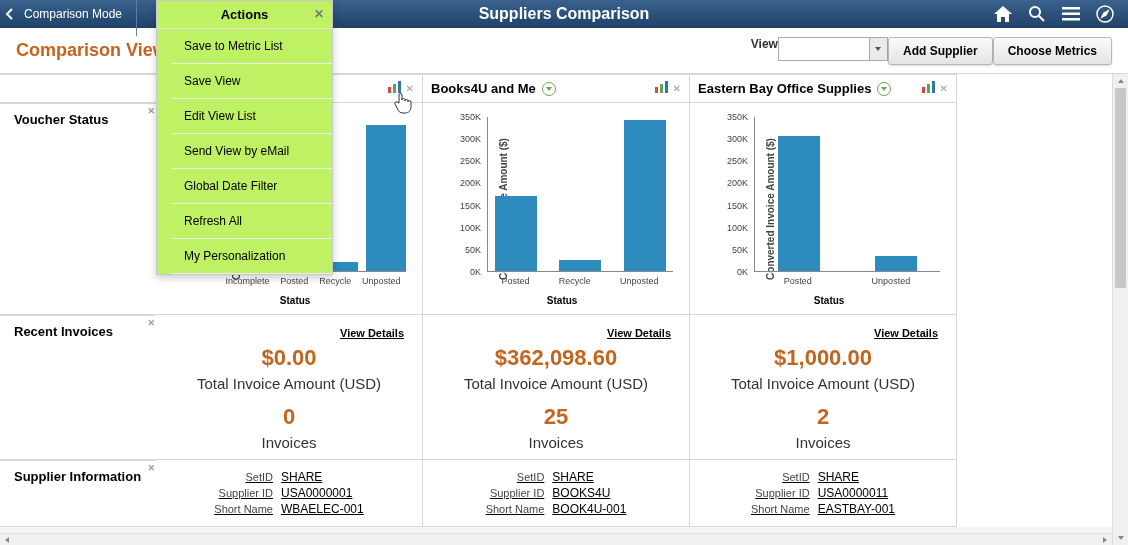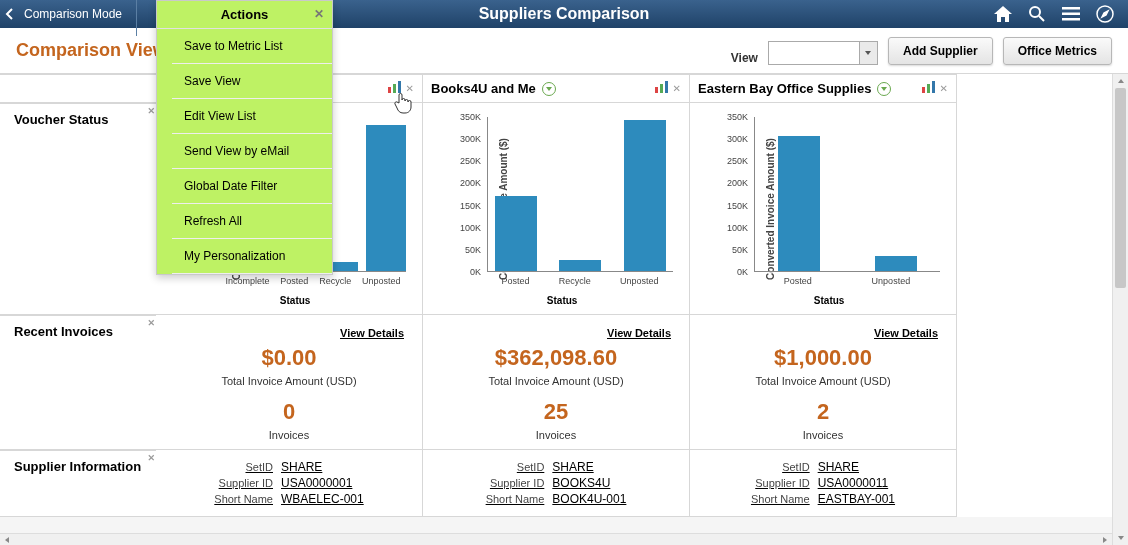--- a/index.html
+++ b/index.html
@@ -12,21 +12,21 @@
     .mode-label { padding: 0 14px 0 4px; font-size: 12px; border-right: 1px solid #5b7fa4; height: 44px; display: flex; align-items: center; }
     .banner-title { position: absolute; left: 50%; transform: translateX(-50%); font-size: 16px; font-weight: bold; }
     .banner-icons { margin-left: auto; display: flex; align-items: center; gap: 8px; padding-right: 10px; }
     .banner-icon { width: 26px; height: 28px; display: flex; align-items: center; justify-content: center; cursor: pointer; }
     
     
     .toolbar { height: 46px; background: #fff; display: flex; align-items: center; padding: 0 16px; border-bottom: 1px solid #d7d7d7; }
     .view-title { color: #c4651e; font-size: 18px; font-weight: bold; display: flex; align-items: center; gap: 6px; }
     .dd-icon { width: 14px; height: 14px; border: 1px solid #6aa84f; border-radius: 50%; display: inline-flex; align-items: center; justify-content: center; }
     .dd-icon svg { fill: #6aa84f; }
-    .toolbar-right { margin-left: auto; display: flex; align-items: flex-end; gap: 10px; }
+    .toolbar-right { margin-left: auto; display: flex; align-items: flex-start; }
     .view-label { font-size: 12px; color: #333; font-weight: bold; }
     .view-select { width: 110px; height: 24px; border: 1px solid #aaa; display: inline-flex; }
     .view-select-left { flex: 1; background: #fff; }
     .view-select-btn { width: 18px; background: #eaeaea; border-left: 1px solid #aaa; display: flex; align-items: center; justify-content: center; }
     .tb-button { background: linear-gradient(to bottom, #fafafa, #e4e4e4); border: 1px solid #b7b7b7; border-radius: 3px; padding: 6px 14px; font-size: 12px; font-weight: bold; cursor: pointer; box-shadow: 0 1px 2px rgba(0,0,0,0.15); }
     
     
     .main-wrap { display: flex; height: calc(545px - 28px - 46px); }
     .main-scroll { flex: 1; overflow: auto; }
     .grid { display: grid; grid-template-columns: 156px 267px 267px 267px; background: #fff; }
@@ -44,21 +44,21 @@
     .ticks-col { position: absolute; left: 22px; top: 6px; width: 30px; height: 155px; }
     .tick { position: absolute; right: 2px; font-size: 9px; color: #444; transform: translateY(-50%); }
     .plot { position: absolute; left: 56px; right: 8px; top: 6px; height: 155px; border-left: 1px solid #888; border-bottom: 1px solid #888; display: flex; align-items: flex-end; justify-content: space-around; gap: 8px; }
     .bar { width: 42px; background: #2d8bbd; }
     .x-labels { position: absolute; left: 56px; right: 8px; top: 165px; display: flex; justify-content: space-around; }
     .x-labels span { font-size: 9px; color: #444; }
     .axis-title { position: absolute; left: 50%; bottom: 0; transform: translateX(-30%); font-size: 10px; font-weight: bold; margin-top: 28px; }
     
     .view-details { text-align: right; font-size: 11px; font-weight: bold; text-decoration: underline; cursor: pointer; padding: 4px 10px 0 0; }
     .big-amt { text-align: center; font-size: 22px; font-weight: bold; color: #c4651e; margin-top: 6px; }
-    .sub-lbl { text-align: center; font-size: 11px; color: #333; margin-top: 4px; }
+    .sub-lbl { text-align: center; font-size: 15px; color: #333; margin-top: 4px; }
     .big-cnt { text-align: center; font-size: 22px; font-weight: bold; color: #c4651e; margin-top: 12px; }
     
     .info-tbl { margin-left: auto; margin-right: auto; text-decoration: underline; }
     .info-row td:first-child { text-align: right; padding-right: 6px; font-size: 11px; color: #444; }
     .info-row td:last-child { text-align: left; font-size: 12px; }
     
     
     .actions-menu { position: absolute; left: 156px; top: 0; width: 177px; background: #bef264; border: 1px solid #c9c9c9; box-shadow: 0 3px 8px rgba(0,0,0,0.2); z-index: 50; }
     .actions-head { display: flex; align-items: center; justify-content: center; height: 28px; border-bottom: 1px solid #e1e1e1; position: relative; font-weight: bold; font-size: 13px; }
     .actions-head .close { position: absolute; right: 8px; top: 6px; font-size: 12px; color: #777; cursor: pointer; }
@@ -128,21 +128,21 @@
     <span class="view-label">View</span>
     <div class="view-select">
       <div class="view-select-left"></div>
       <div class="view-select-btn">
         <svg width="8" height="8" viewBox="0 0 8 8">
             <path d="M1 2 L4 6 L7 2 Z" fill="#555"></path>
           </svg>
       </div>
     </div>
     <button class="tb-button">Add Supplier</button>
-    <button class="tb-button">Office Metrics</button>
+    <button class="tb-button">Choose Metrics</button>
   </div>
 </div>
 
 <div class="main-wrap">
   <div class="main-scroll">
     <div class="grid">
 
       <div style="border-top:1px solid #d7d7d7; border-bottom:1px solid #d7d7d7;"></div>
       <div class="cell sup-header">
         <span class="right">

